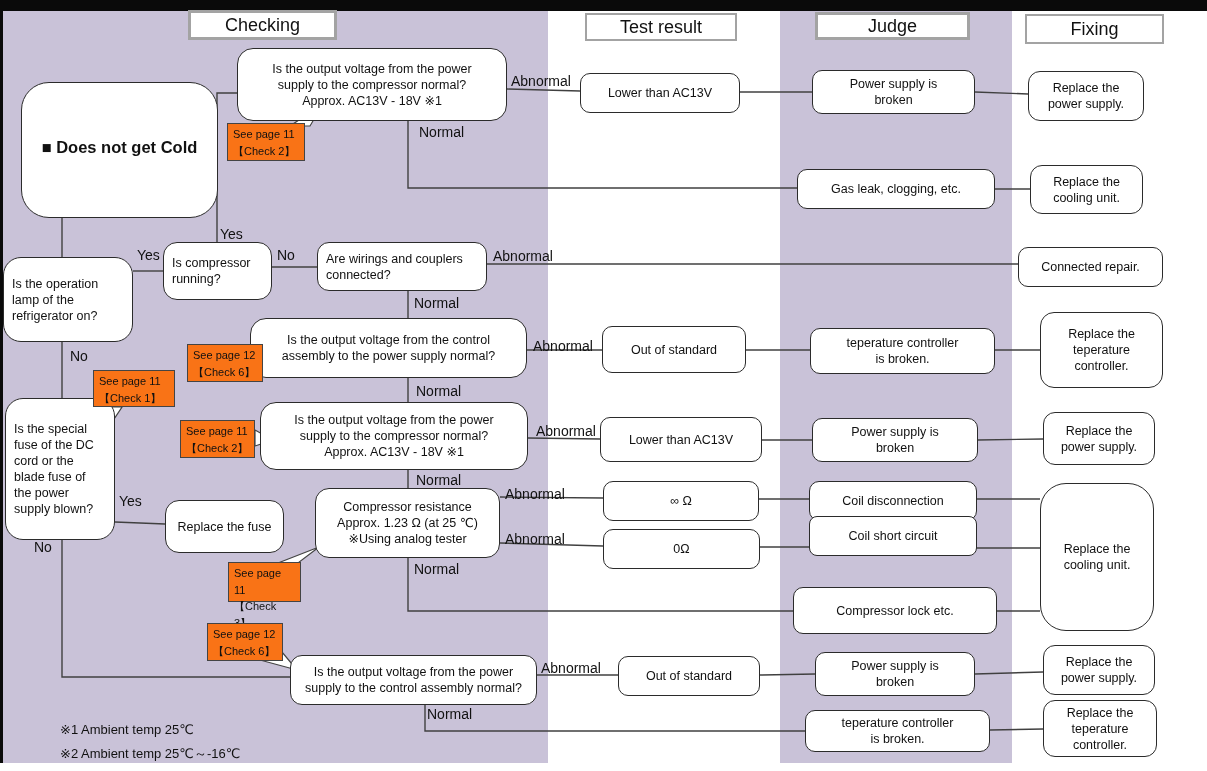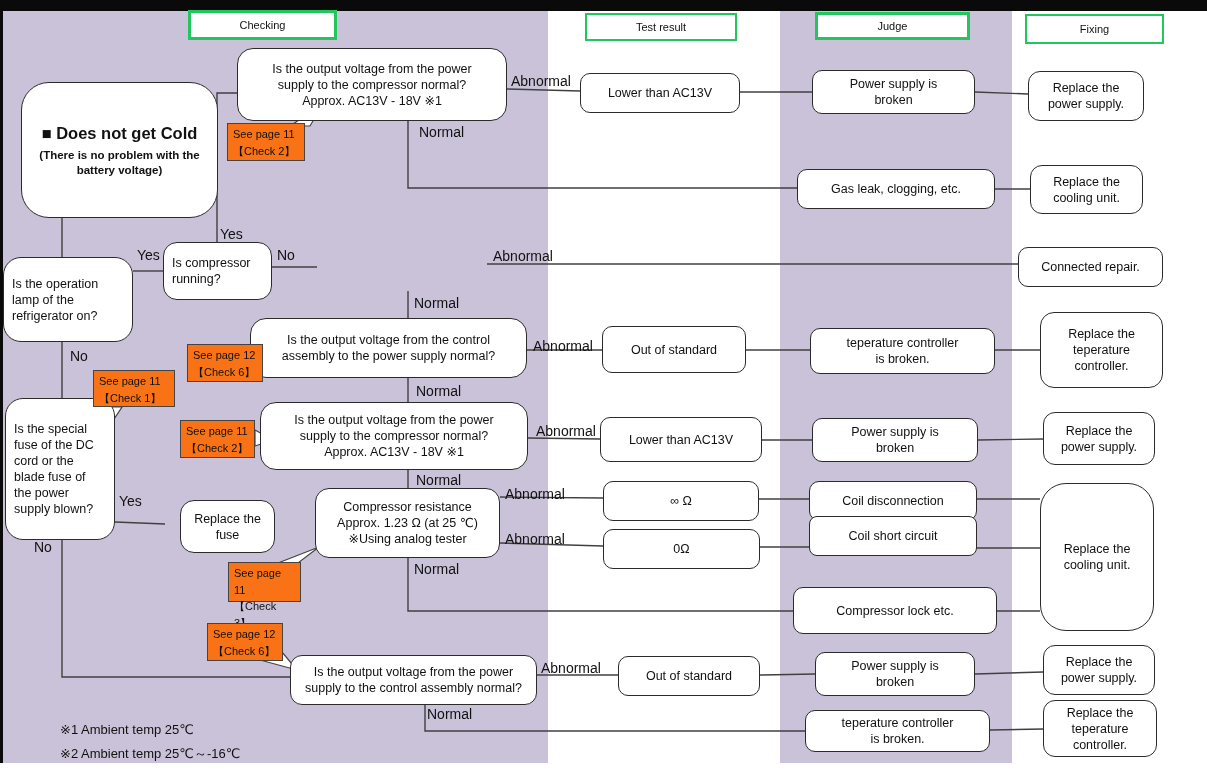--- a/index.html
+++ b/index.html
@@ -2,22 +2,22 @@
 <html><head>
 <meta charset="utf-8">
 <style>
   html,body{margin:0;padding:0;background:#e8e8e8;}
   #stage{position:relative;width:1207px;height:771px;background:#ffffff;overflow:hidden;
          font-family:"Liberation Sans","DejaVu Sans",sans-serif;color:#111;}
   .band{position:absolute;top:11px;height:752px;background:#c9c2d8;}
   #topbar{position:absolute;left:0;top:0;width:1207px;height:11px;background:#0a0a0a;}
   #leftbar{position:absolute;left:0;top:0;width:3px;height:763px;background:#0a0a0a;}
   svg.wires{position:absolute;left:0;top:0;z-index:1;}
-  .hdr{position:absolute;z-index:3;background:#fff;border:3px solid #22c55e;display:flex;
-       align-items:center;justify-content:center;font-size:11px;box-sizing:border-box;}
+  .hdr{position:absolute;z-index:3;background:#fff;border:3px solid #a3a3a3;display:flex;
+       align-items:center;justify-content:center;font-size:18px;box-sizing:border-box;}
   .hdr.thin{border-width:2px;}
   .node{position:absolute;z-index:2;background:#fff;border:1.4px solid #2b2b2b;box-sizing:border-box;
         display:flex;align-items:center;justify-content:center;text-align:center;
         font-size:12.5px;line-height:1.28;white-space:pre-line;padding:19px 4px;}
   .node.ta-l{justify-content:flex-start;text-align:left;padding-left:8px;}
   .callout{position:absolute;z-index:2;background:#f97316;border:1.2px solid #444;box-sizing:border-box;
            font-size:11px;line-height:1.5;white-space:pre-line;padding:2px 5px;text-align:left;}
   .elabel{position:absolute;z-index:3;font-size:14px;line-height:1;}
   .foot{position:absolute;z-index:3;font-size:13px;}
   #start-title{font-weight:bold;font-size:16.5px;display:block;margin-bottom:4px;}
@@ -81,43 +81,44 @@
     </g>
   </svg>
 
   <div class="hdr" style="left:188px;top:10px;width:149px;height:30px;">Checking</div>
   <div class="hdr thin" style="left:585px;top:13px;width:152px;height:28px;">Test result</div>
   <div class="hdr" style="left:815px;top:12px;width:155px;height:28px;">Judge</div>
   <div class="hdr thin" style="left:1025px;top:14px;width:139px;height:30px;">Fixing</div>
 
   <div class="node" style="left:10px;top:82px;width:197px;height:136px;border-radius:28px;flex-direction:column;margin-left:11px;">
     <span id="start-title">■ Does not get Cold</span>
-    <span id="start-sub">(There is no problem with the battery voltage)</span>
   </div>
 
   <div class="node" style="left:237px;top:48px;width:270px;height:73px;border-radius:16px;">Is the output voltage from the power
 supply to the compressor normal?
 Approx. AC13V - 18V ※1</div>
   <div class="node ta-l" style="left:3px;top:257px;width:130px;height:85px;border-radius:18px;">Is the operation
 lamp of the
 refrigerator on?</div>
   <div class="node ta-l" style="left:163px;top:242px;width:109px;height:58px;border-radius:14px;">Is compressor
 running?</div>
+  <div class="node ta-l" style="left:317px;top:242px;width:170px;height:49px;border-radius:12px;">Are wirings and couplers
+connected?</div>
   <div class="node" style="left:250px;top:318px;width:277px;height:60px;border-radius:16px;">Is the output voltage from the control
 assembly to the power supply normal?</div>
   <div class="node ta-l" style="left:5px;top:398px;width:110px;height:142px;border-radius:18px;">Is the special
 fuse of the DC
 cord or the
 blade fuse of
 the power
 supply blown?</div>
   <div class="node" style="left:260px;top:402px;width:268px;height:68px;border-radius:16px;">Is the output voltage from the power
 supply to the compressor normal?
 Approx. AC13V - 18V ※1</div>
-  <div class="node" style="left:180px;top:500px;width:95px;height:53px;border-radius:14px;">Replace the fuse</div>
+  <div class="node" style="left:165px;top:500px;width:119px;height:53px;border-radius:14px;">Replace the fuse</div>
   <div class="node" style="left:315px;top:488px;width:185px;height:70px;border-radius:14px;">Compressor resistance
 Approx. 1.23 Ω (at 25 ℃)
 ※Using analog tester</div>
   <div class="node" style="left:290px;top:655px;width:247px;height:50px;border-radius:12px;">Is the output voltage from the power
 supply to the control assembly normal?</div>
 
   <div class="node" style="left:580px;top:73px;width:160px;height:39px;border-radius:10px;">Lower than AC13V</div>
   <div class="node" style="left:602px;top:326px;width:144px;height:47px;border-radius:10px;">Out of standard</div>
   <div class="node" style="left:600px;top:417px;width:162px;height:45px;border-radius:10px;">Lower than AC13V</div>
   <div class="node" style="left:603px;top:481px;width:156px;height:35px;border-radius:10px;">∞ Ω</div>

